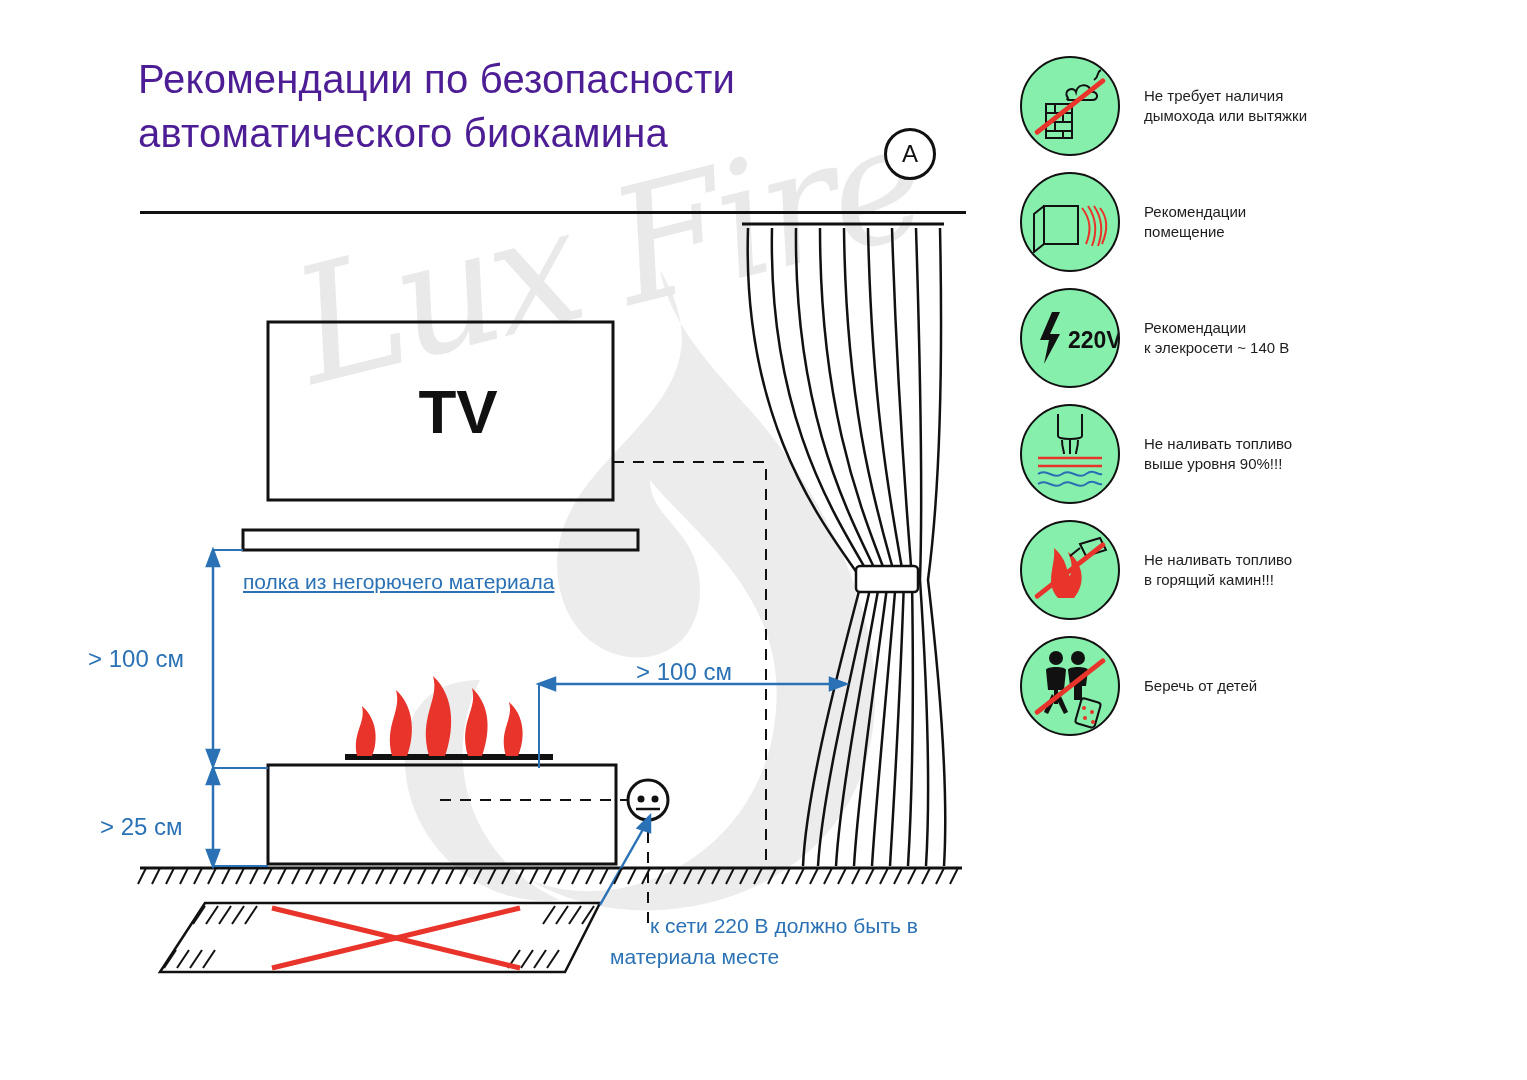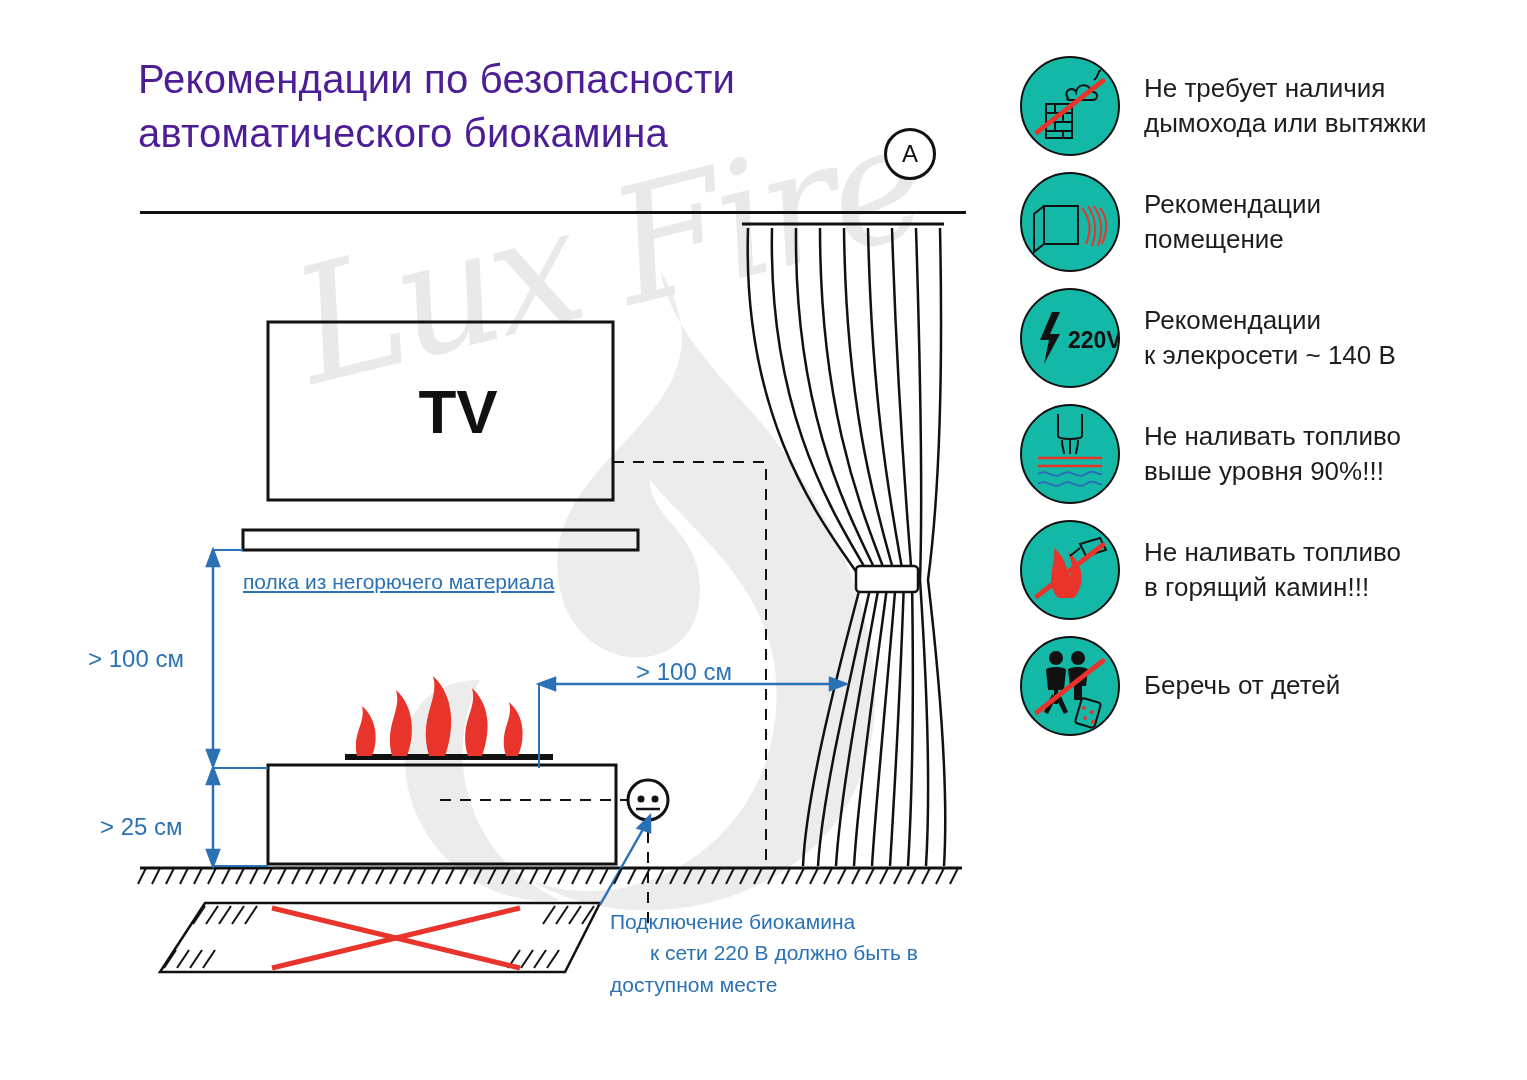--- a/index.html
+++ b/index.html
@@ -91,26 +91,26 @@
     display: flex;
     align-items: center;
   }
   .icon-circle {
     width: 96px;
     height: 96px;
     min-width: 96px;
     border: 2.5px solid #111;
     border-radius: 50%;
     position: relative;
-    background: #14b8a6;
+    background: #86efac;
     overflow: hidden;
   }
   .icon-text {
     margin-left: 24px;
-    font-size: 26px;
+    font-size: 15px;
     color: #1d1d1d;
     line-height: 1.35;
   }
   .icon-text div { white-space: nowrap; }
   
   .slash {
     position: absolute;
     left: 4px;
     top: 46px;
     width: 88px;
@@ -331,23 +331,22 @@
 
     <div class="lbl-blue" style="left:243px; top:568px;text-decoration:underline;">полка из негорючего материала</div>
 
     <div class="lbl-blue big" style="left:88px; top:643px;">&gt; 100 см</div>
 
     <div class="lbl-blue big" style="left:100px; top:793px;margin-top:18px;">&gt; 25 см</div>
 
     <div class="lbl-blue big" style="left:636px; top:656px;">&gt; 100 см</div>
 
     <div style="position:absolute;left:610px;top:908px;">
-      <div class="lbl-blue" style="position:relative;left:0;top:0;">Подключение биокамина</div>
       <div class="lbl-blue" style="position:relative;left:0;top:4px;margin-left:40px;">к сети 220 В должно быть в</div>
-      <div class="lbl-blue" style="position:relative;left:0;top:8px;">доступном месте</div>
+      <div class="lbl-blue" style="position:relative;left:0;top:8px;">материала месте</div>
     </div>
   </div>
 
   <div class="icon-list">
 
     <div class="icon-row">
       <div class="icon-circle">
         <svg width="96" height="96" viewBox="0 0 96 96">
           <g fill="none" stroke="#111" stroke-width="2">
             <rect x="24" y="46" width="26" height="34"></rect>

